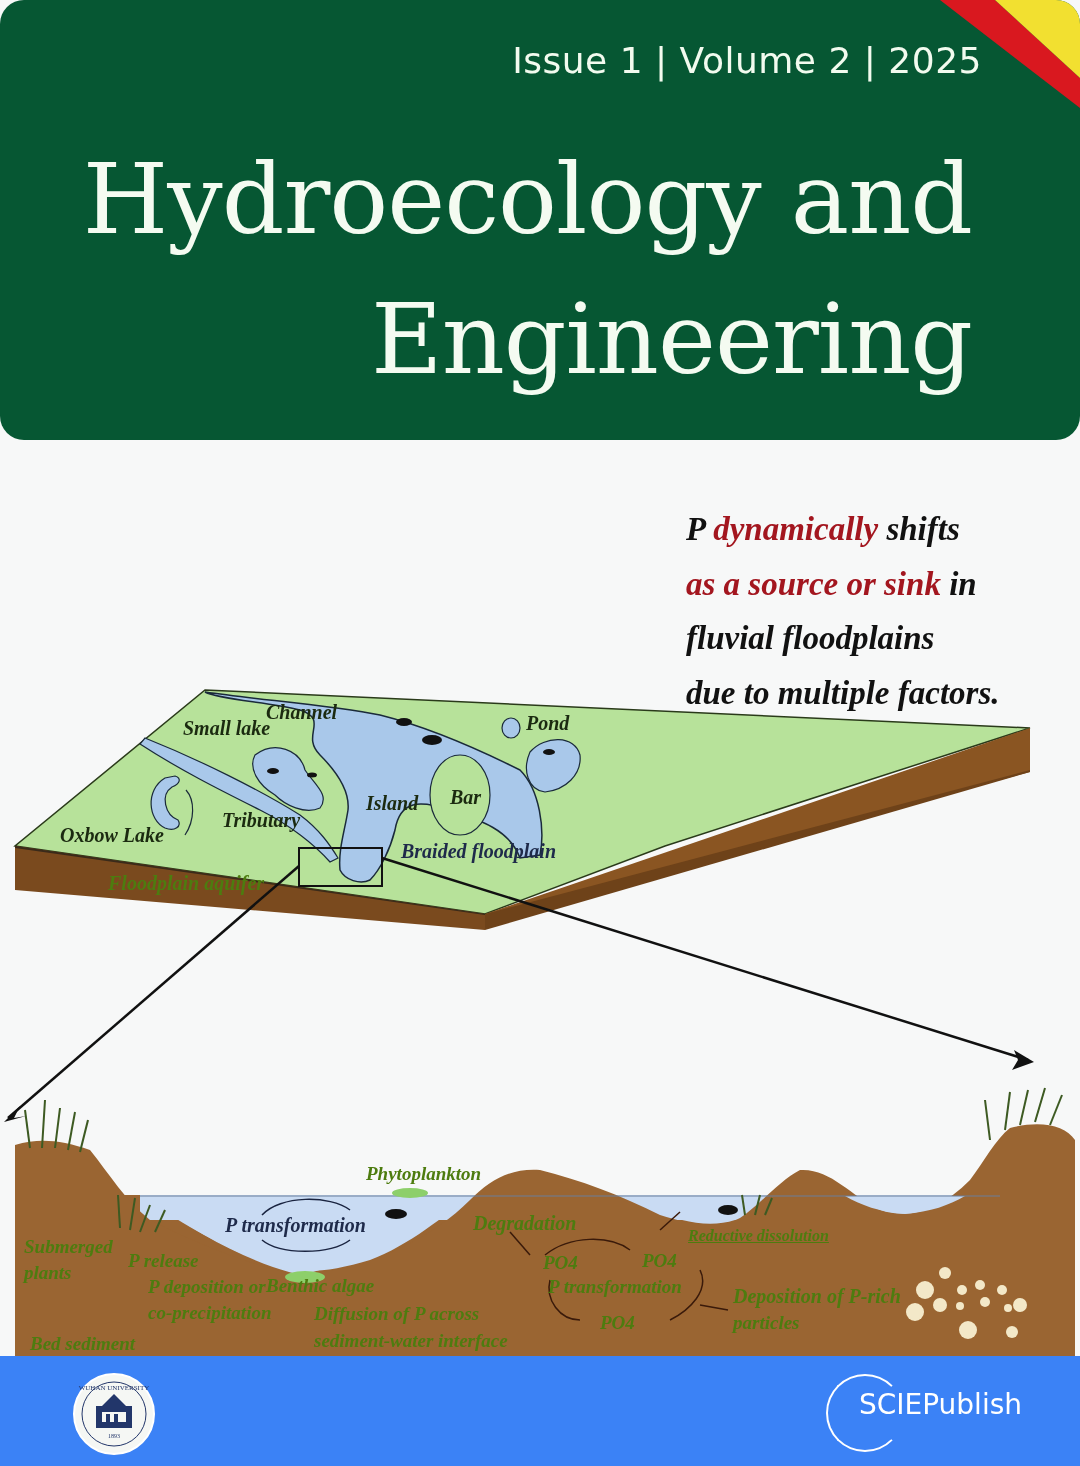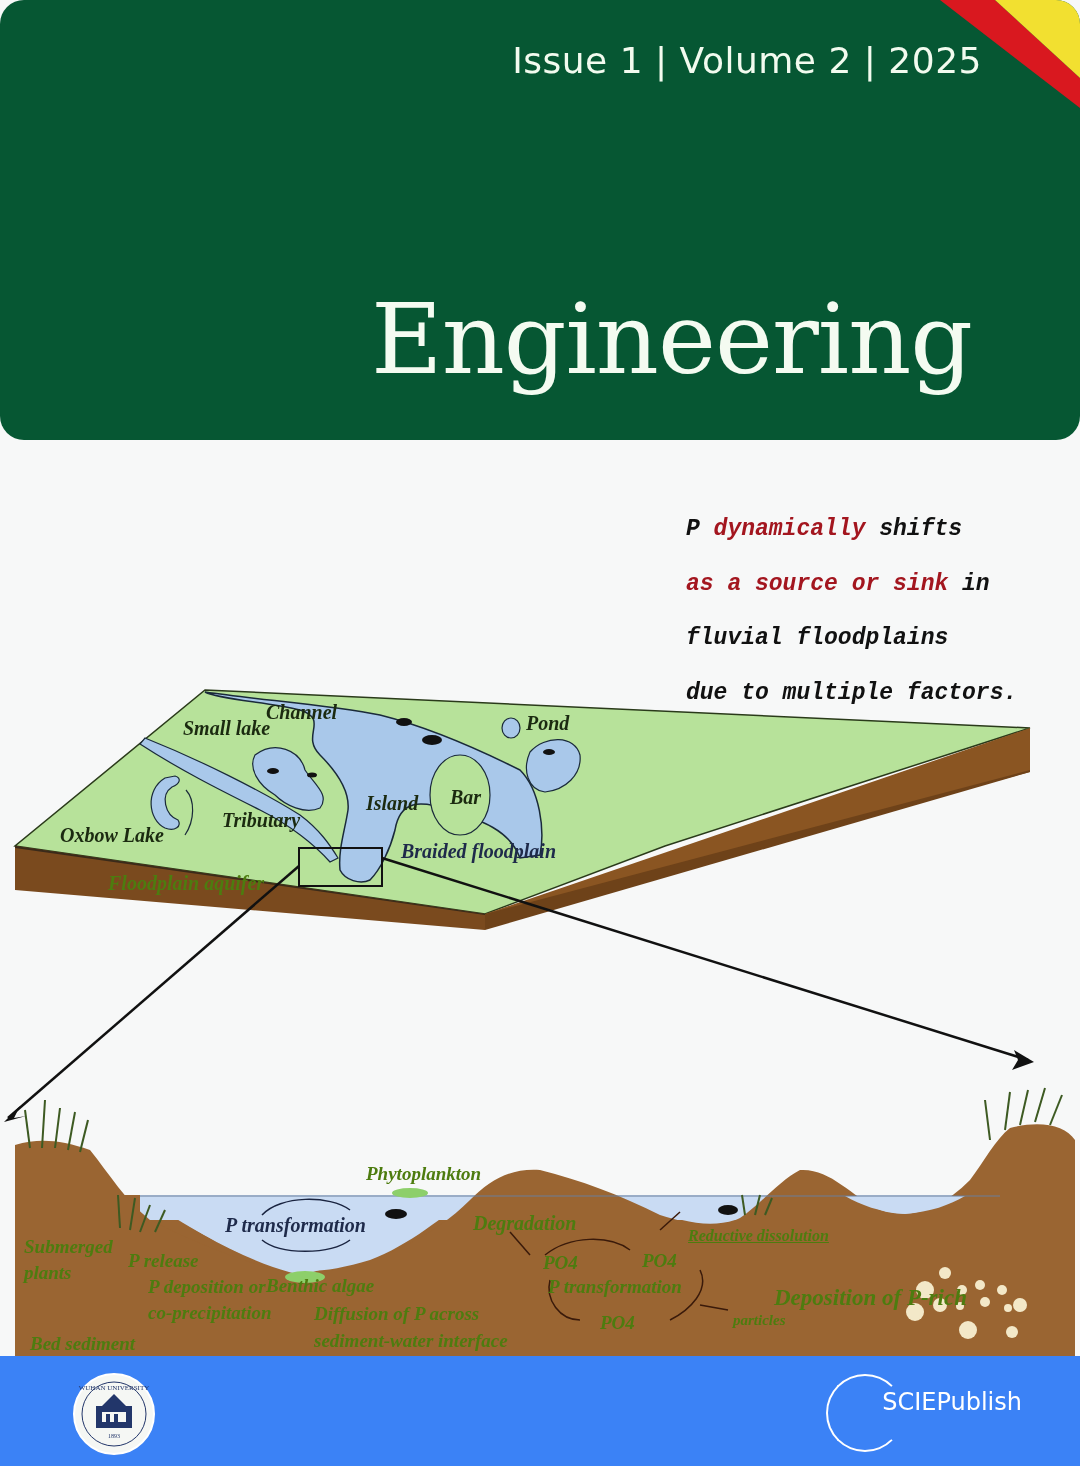--- a/index.html
+++ b/index.html
@@ -2,39 +2,40 @@
 <html><head>
 <meta charset="utf-8">
 <style>
   html,body{margin:0;padding:0;}
   body{width:1080px;height:1466px;position:relative;overflow:hidden;background:#f7f8f8;font-family:"Liberation Serif",serif;}
   .header{position:absolute;left:0;top:0;width:1080px;height:440px;background:#065733;overflow:hidden;border-radius:24px;}
   .issue{position:absolute;top:40px;right:98px;color:#f2fbef;font-family:"DejaVu Sans",sans-serif;font-size:36px;letter-spacing:0.5px;}
   .title{position:absolute;right:108px;color:#f4fbf1;font-family:"DejaVu Serif",serif;font-weight:normal;font-size:98px;line-height:1;letter-spacing:-1px;}
   .t1{top:150px;}
   .t2{top:290px;}
-  .tagline{position:absolute;left:686px;top:502px;font-family:Liberation Mono, monospace;font-style:italic;font-weight:bold;font-size:23px;line-height:54.5px;color:#111;}
+  .tagline{position:absolute;left:686px;top:502px;font-family:Liberation Serif, serif;font-style:italic;font-weight:bold;font-size:33px;line-height:54.5px;color:#111;}
   .tagline .red{color:#a3161f;}
   .figure{position:absolute;left:0;top:440px;width:1080px;height:704px;}
   .lbl{position:absolute;font-family:"Liberation Serif",serif;font-style:italic;font-weight:bold;color:#1b2a10;white-space:nowrap;}
   .lbl.dark{color:#4d7c0f;}
   .lbl.blue{color:#1e2a4a;}
   .footer{position:absolute;left:0;top:1356px;width:1080px;height:136px;background:#3b82f6;}
-  .sciepub{position:absolute;right:58px;top:32px;color:#fff;font-family:"DejaVu Sans",sans-serif;font-size:24px;}
+  .sciepub{position:absolute;right:58px;top:32px;color:#fff;font-family:"DejaVu Sans",sans-serif;font-size:28px;}
   .sci-ring{position:absolute;left:826px;top:18px;width:74px;height:74px;border:2px solid #fff;border-radius:50%;border-right-color:transparent;}
 </style>
 </head>
 <body>
 
 <div class="header">
   <svg style="position:absolute;right:0;top:0;" width="140" height="110" viewBox="0 0 140 110">
     <polygon points="0,0 55,0 140,78 140,108" fill="#d9181f"></polygon>
     <polygon points="55,0 140,0 140,78" fill="#f2e030"></polygon>
   </svg>
   <div class="issue">Issue 1 | Volume 2 | 2025</div>
+  <div class="title t1">Hydroecology and</div>
   <div class="title t2">Engineering</div>
 </div>
 
 <div class="tagline">
   <div><span>P </span><span class="red">dynamically</span><span> shifts</span></div>
   <div><span class="red">as a source or sink</span><span> in</span></div>
   <div>fluvial floodplains</div>
   <div>due to multiple factors.</div>
 </div>
 
@@ -157,22 +158,22 @@
   <div class="lbl dark" style="left:128px;top:810px;font-size:19px;">P release</div>
   <div class="lbl dark" style="left:266px;top:811px;font-size:19px;margin-top:24px;">Benthic algae</div>
   <div class="lbl dark" style="left:148px;top:836px;font-size:19px;">P deposition or</div>
   <div class="lbl dark" style="left:148px;top:862px;font-size:19px;">co-precipitation</div>
   <div class="lbl dark" style="left:314px;top:863px;font-size:19px;">Diffusion of P across</div>
   <div class="lbl dark" style="left:314px;top:890px;font-size:19px;">sediment-water interface</div>
   <div class="lbl dark" style="left:543px;top:812px;font-size:19px;">PO4</div>
   <div class="lbl dark" style="left:642px;top:810px;font-size:19px;">PO4</div>
   <div class="lbl dark" style="left:548px;top:836px;font-size:19px;">P transformation</div>
   <div class="lbl dark" style="left:600px;top:872px;font-size:19px;">PO4</div>
-  <div class="lbl dark" style="left:774px;top:845px;font-size:23px;">Deposition of P-rich</div>
-  <div class="lbl dark" style="left:733px;top:872px;font-size:15px;">particles</div>
+  <div class="lbl dark" style="left:733px;top:845px;font-size:20px;">Deposition of P-rich</div>
+  <div class="lbl dark" style="left:733px;top:872px;font-size:19px;">particles</div>
   <div class="lbl dark" style="left:30px;top:893px;font-size:19px;">Bed sediment</div>
 </div>
 
 <div class="footer">
   <svg style="position:absolute;left:72px;top:16px;" width="84" height="84" viewBox="0 0 84 84">
     <circle cx="42" cy="42" r="40" fill="#f5f7f4" stroke="#ffffff" stroke-width="2"></circle>
     <circle cx="42" cy="42" r="32" fill="none" stroke="#22366a" stroke-width="1"></circle>
     <text x="42" y="18" font-size="7" text-anchor="middle" fill="#22366a" font-family="Liberation Serif, serif">WUHAN UNIVERSITY</text>
     <polygon points="42,22 30,34 54,34" fill="#22366a"></polygon>
     <rect x="24" y="34" width="36" height="22" fill="#22366a"></rect>

